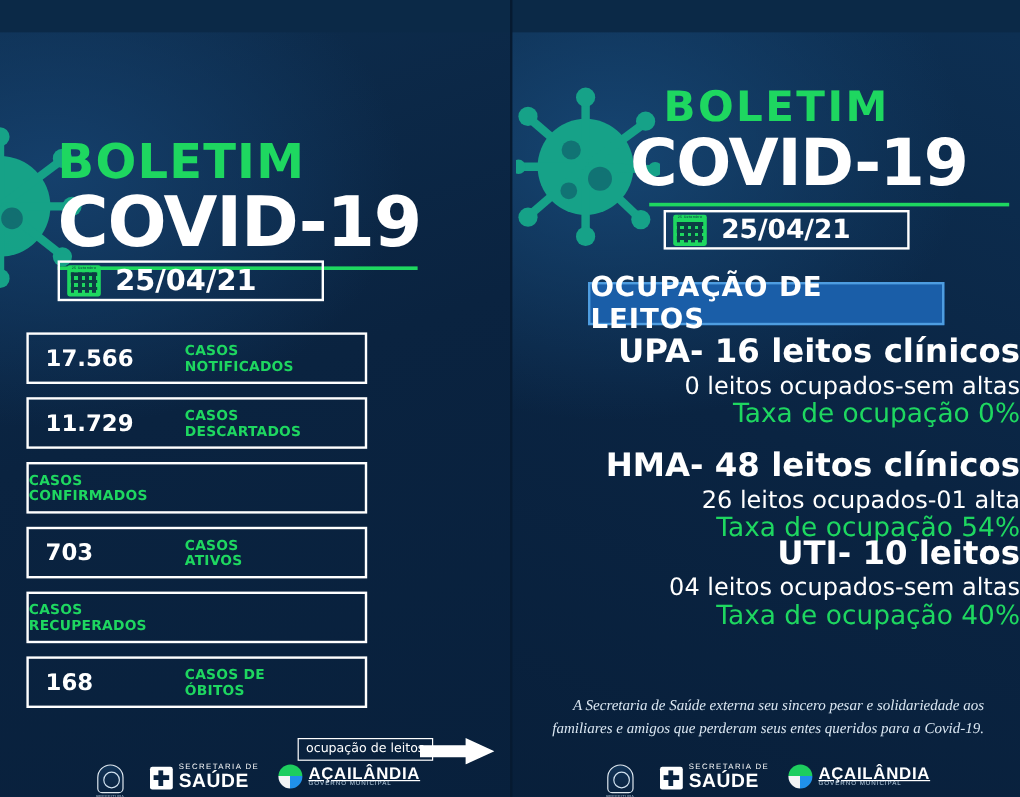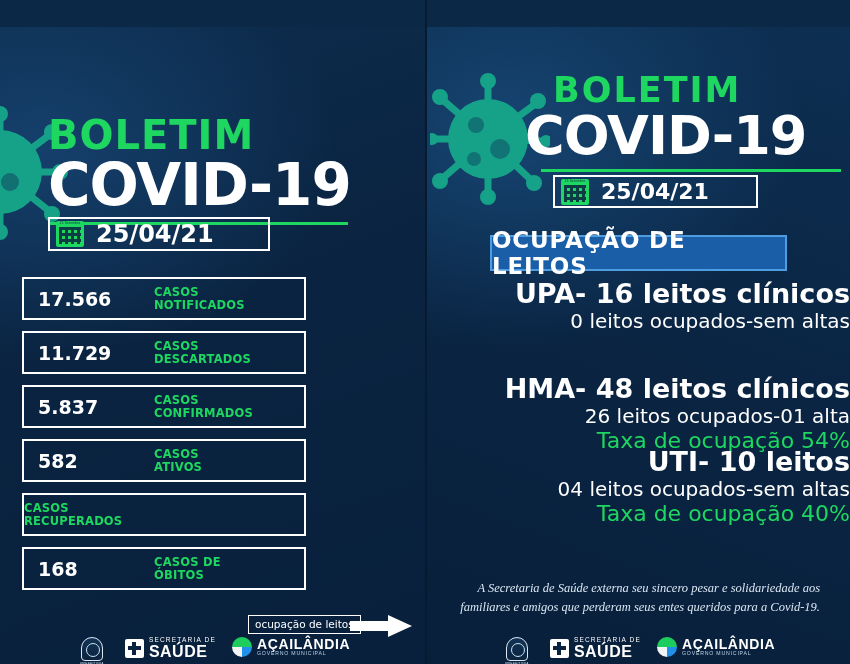--- a/index.html
+++ b/index.html
@@ -226,21 +226,21 @@
   .logo-acail {
     display: flex; align-items: center; gap: 5px;
   }
   .acail-mark {
     width: 20px; height: 20px;
     border-radius: 50%;
     background: conic-gradient(#1ed760 0 25%, #2196f3 25% 50%, #ffffff 50% 75%, #1ed760 75% 100%);
     opacity: .95;
   }
   .acail-text { line-height: 1; color: #ffffff; }
-  .acail-text .t1 { font-size: 14px; font-weight: bold; letter-spacing: .6px; }
+  .acail-text .t1 { font-size: 14px; font-weight: bold; letter-spacing: .6px; text-decoration: underline; }
   .acail-text .t2 { font-size: 5.2px; letter-spacing: .8px; color: #bcd3e6; }
 
   
   .r-header {
     position: absolute;
     left: 100px; top: 46px;
     width: 320px;
     text-align: left;
   }
   .r-boletim {
@@ -377,25 +377,24 @@
     <div class="l-stats">
       <div class="stat-row">
         <div class="stat-num">17.566</div>
         <div class="stat-label">CASOS<br>NOTIFICADOS</div>
       </div>
       <div class="stat-row">
         <div class="stat-num">11.729</div>
         <div class="stat-label">CASOS<br>DESCARTADOS</div>
       </div>
       <div class="stat-row">
-        <div class="stat-num">5.837</div>
         <div class="stat-label">CASOS<br>CONFIRMADOS</div>
       </div>
       <div class="stat-row">
-        <div class="stat-num">582</div>
+        <div class="stat-num">703</div>
         <div class="stat-label">CASOS<br>ATIVOS</div>
       </div>
       <div class="stat-row">
         <div class="stat-label">CASOS<br>RECUPERADOS</div>
       </div>
       <div class="stat-row">
         <div class="stat-num">168</div>
         <div class="stat-label">CASOS DE<br>ÓBITOS</div>
       </div>
     </div>
@@ -471,20 +470,21 @@
       <div class="r-date">25/04/21</div>
     </div>
 
     <div class="occ-banner">
       <span>OCUPAÇÃO DE LEITOS</span>
     </div>
 
     <div class="unit-block" style="top:252px;">
       <div class="unit-title">UPA- 16 leitos clínicos</div>
       <div class="unit-sub">0 leitos ocupados-sem altas</div>
+      <div class="unit-rate">Taxa de ocupação 0%</div>
     </div>
 
     <div class="unit-block" style="top:347px;">
       <div class="unit-title">HMA- 48 leitos clínicos</div>
       <div class="unit-sub">26 leitos ocupados-01 alta</div>
       <div class="unit-rate">Taxa de ocupação 54%</div>
     </div>
 
     <div class="unit-block" style="top:420px;">
       <div class="unit-title">UTI- 10 leitos</div>

